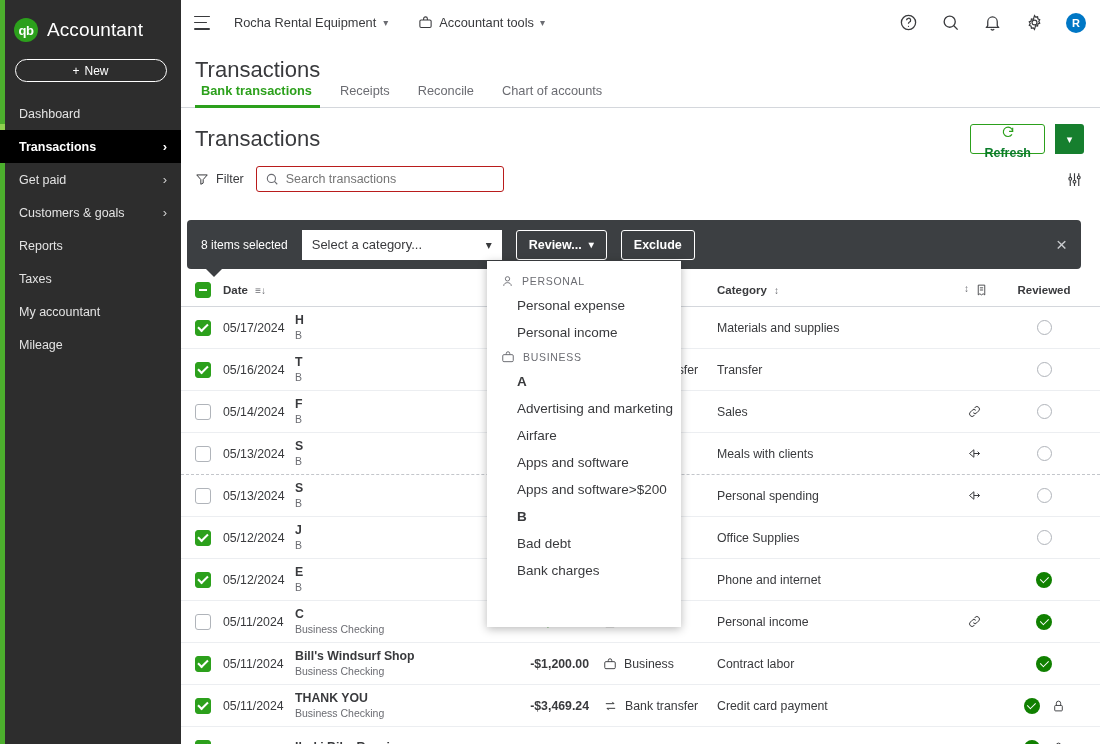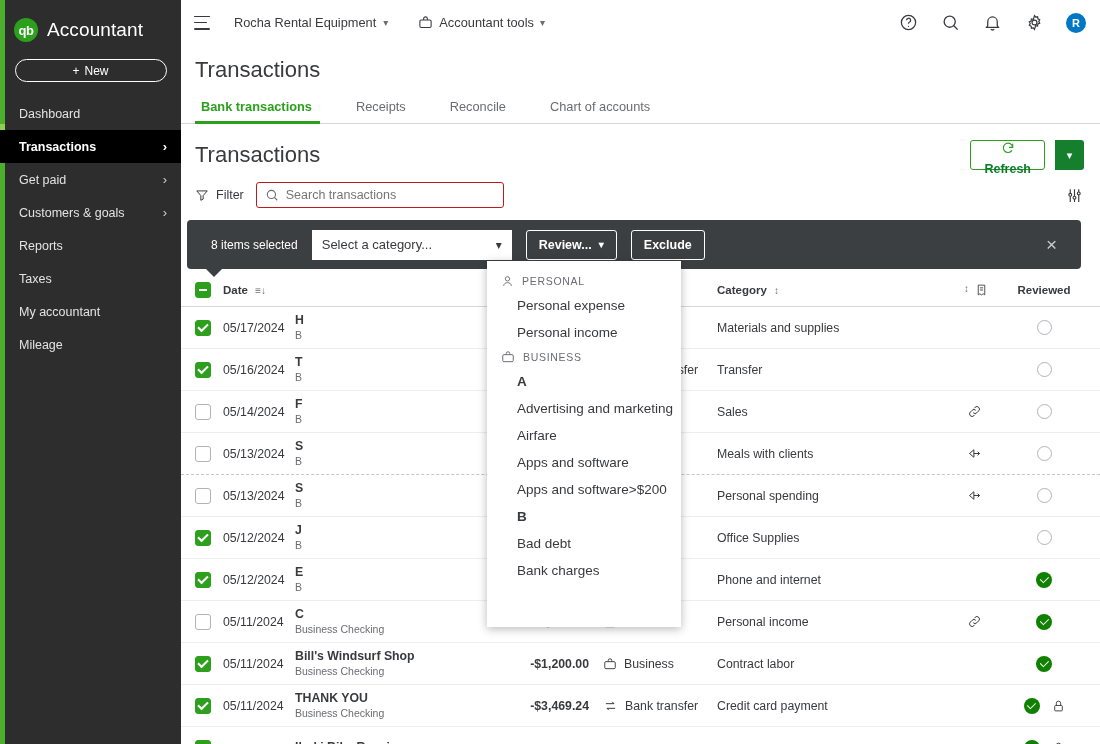--- a/index.html
+++ b/index.html
@@ -82,22 +82,22 @@
     display: flex; align-items: center; justify-content: center; cursor: pointer;
   }
 
   .page-title {
     font-size: 22px; color: #393a3d; font-weight: 400;
     padding: 12px 0 0 14px;
   }
 
   
   .tabs {
-    display: flex; gap: 16px; padding: 0 0 0 14px;
-    margin-top: 16px; border-bottom: 1px solid #d4d7dc;
+    display: flex; gap: 0; padding: 0 0 0 14px;
+    margin-top: 0; border-bottom: 1px solid #d4d7dc;
     position: relative;
   }
   .tab {
     font-size: 12.8px; color: #6b6c72; padding: 0 14px 9px 14px;
     cursor: pointer; position: relative;
   }
   .tab:first-child { padding-left: 6px; }
   .tab.active { color: #2ca01c; font-weight: bold; }
   .tab.active::after {
     content: ""; position: absolute; left: 0; right: 6px; bottom: -1px;
@@ -140,21 +140,21 @@
   .search-box input {
     border: none; outline: none; font-size: 12.5px; color: #8d9096;
     font-family: "Liberation Sans", sans-serif; width: 100%; background: transparent;
   }
   .settings-icon { margin-left: auto; cursor: pointer; }
 
   
   .sel-bar {
     position: absolute; left: 6px; top: 220px; width: 894px; height: 49px;
     background: #3c3f42; border-radius: 4px;
-    display: flex; align-items: center; padding: 0 24px; gap: 14px; z-index: 40;
+    display: flex; align-items: center; padding: 0 14px; gap: 14px; z-index: 40;
   }
   .sel-bar::after {
     content: ""; position: absolute; left: 18px; bottom: -8px;
     width: 0; height: 0; border-left: 9px solid transparent;
     border-right: 9px solid transparent; border-top: 9px solid #3c3f42;
   }
   .sel-count { color: #ffffff; font-size: 12px; white-space: nowrap; }
   .cat-select {
     width: 200px; height: 30px; background: #ffffff; border-radius: 0;
     display: flex; align-items: center; padding: 0 10px; font-size: 13px;

